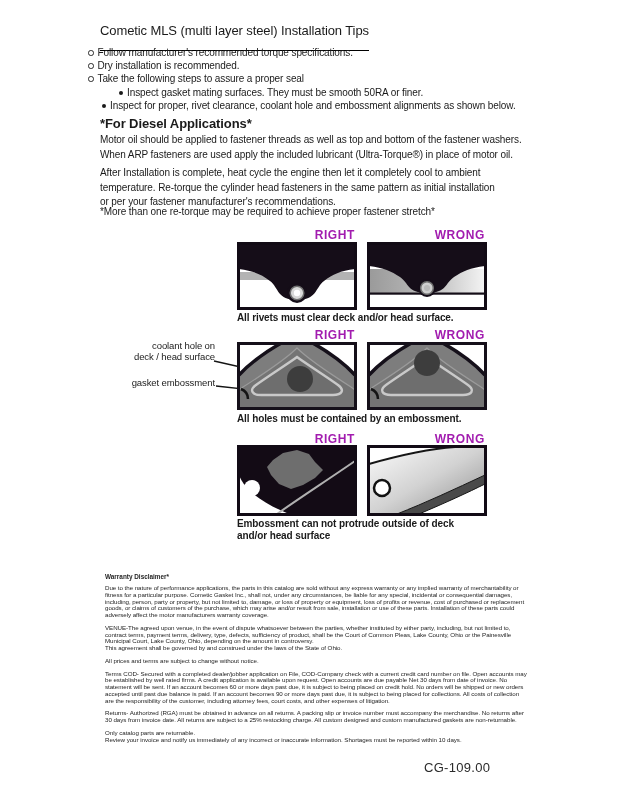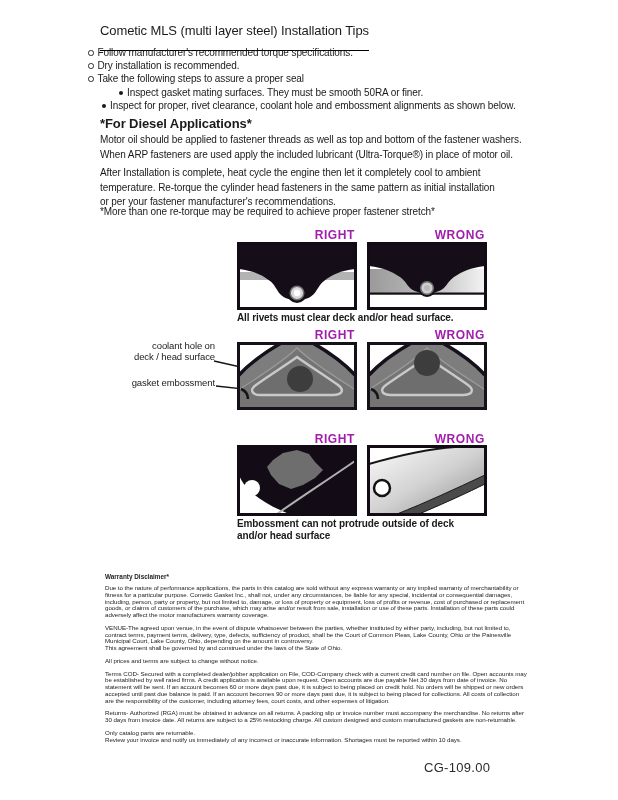--- a/index.html
+++ b/index.html
@@ -131,20 +131,21 @@
     <path d="M2,2 H44 C30,10 12,22 2,34 Z" fill="#ffffff"></path>
     <path d="M118,2 H76 C90,10 108,22 118,34 Z" fill="#ffffff"></path>
     <path d="M2,33 C14,20 30,9 46,0" stroke="#15101a" stroke-width="3.5" fill="none"></path>
     <path d="M118,33 C106,20 90,9 74,0" stroke="#15101a" stroke-width="3.5" fill="none"></path>
     <path d="M60,15 C68,21 90,35 101,43 C108,48 105,53 96,53 H24 C15,53 12,48 19,43 C30,35 52,21 60,15 Z" fill="#6e6e6e" stroke="#c9c9c9" stroke-width="2.4"></path>
     <path d="M4,47 C9,49 11,52 11,57" stroke="#141414" stroke-width="2.5" fill="none"></path>
     <circle cx="60" cy="21" r="13" fill="#3d3d3d"></circle>
     <rect x="1.5" y="1.5" width="117" height="65" fill="none" stroke="#15101a" stroke-width="3"></rect>
   </svg>
 
+  <div class="abs dg-caption" style="left:237px;top:413px;">All holes must be contained by an embossment.</div>
 
   <div class="abs dg-header" style="left:237px;top:432px;">RIGHT</div>
   <div class="abs dg-header" style="left:367px;top:432px;">WRONG</div>
 
   <svg class="abs" style="left:237px;top:445px;" width="120" height="71" viewBox="0 0 120 71">
     <rect x="0" y="0" width="120" height="71" fill="#ffffff"></rect>
     <path d="M2,2 H118 V69 H52 C26,58 8,46 2,30 Z" fill="#130b15"></path>
     <path d="M118,16 C92,34 64,52 40,69" stroke="#b0b0b0" stroke-width="2" fill="none"></path>
     <polygon points="36,15 46,8 60,5 72,9 78,17 86,25 78,33 66,40 54,44 42,39 34,30 30,22" fill="#6e6e6e"></polygon>
     <circle cx="15" cy="43" r="8" fill="#ffffff"></circle>

